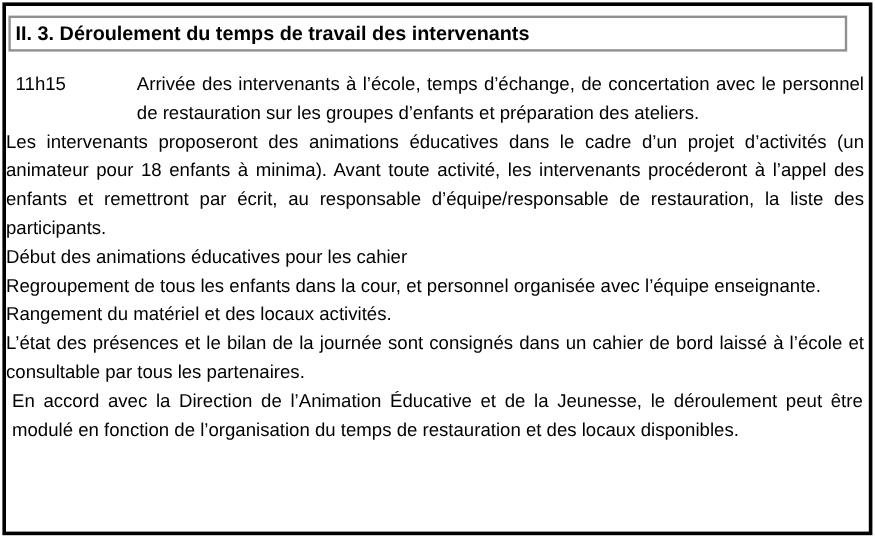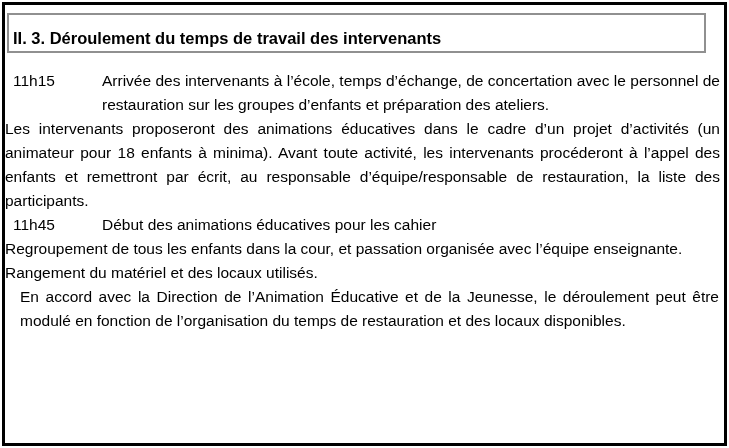--- a/index.html
+++ b/index.html
@@ -21,54 +21,55 @@
     box-sizing: border-box;
     width: 100%;
     height: 100%;
     border: 3px solid #000000;
     overflow: hidden;
   }
   .title-box {
     box-sizing: border-box;
     margin: 8px 18px 0 2px;
     border: 2px solid #909090;
-    padding: 13px 4px 3px 4px;
+    padding: 3px 4px 3px 4px;
     font-size: 16.5px;
     line-height: 20px;
     font-weight: bold;
     white-space: nowrap;
     overflow: hidden;
   }
   .schedule {
     margin-top: 16px;
     font-size: 15.5px;
     line-height: 24px;
   }
   .schedule-row {
     display: flex;
     align-items: flex-start;
+    gap: 12px;
   }
   .time-cell {
     flex: 0 0 97px;
     box-sizing: border-box;
     padding-left: 8px;
   }
   .desc-cell {
     flex: 1 1 auto;
     padding-right: 4px;
     text-align: justify;
   }
   .desc-cell p {
     margin: 0;
   }
   .footer-note {
     font-size: 15.5px;
     line-height: 24px;
     text-align: justify;
-    padding: 0 5px 0 15px;
+    padding: 0 5px 0 5px;
     margin: 0;
   }
 </style>
 </head>
 <body>
 
 <div class="page">
   <div class="outer-frame">
 
     <div class="title-box">
@@ -84,34 +85,36 @@
         </div>
       </div>
 
       <div class="schedule-row">
         <div class="desc-cell">
           <p>Les intervenants proposeront des animations éducatives dans le cadre d’un projet d’activités (un animateur pour 18 enfants à minima). Avant toute activité, les intervenants procéderont à l’appel des enfants et remettront par écrit, au responsable d’équipe/responsable de restauration, la liste des participants.</p>
         </div>
       </div>
 
       <div class="schedule-row">
-        <div class="time-cell">11h45</div>
         <div class="desc-cell">
           <p>Début des animations éducatives pour les cahier</p>
         </div>
       </div>
 
       <div class="schedule-row">
         <div class="desc-cell">
-          <p>Regroupement de tous les enfants dans la cour, et passation organisée avec l’équipe enseignante.</p>
-          <p>Rangement du matériel et des locaux utilisés.</p>
+          <p>Regroupement de tous les enfants dans la cour, et personnel organisée avec l’équipe enseignante.</p>
+          <p>Rangement du matériel et des locaux activités.</p>
         </div>
       </div>
 
       <div class="schedule-row">
+        <div class="desc-cell">
+          <p>L’état des présences et le bilan de la journée sont consignés dans un cahier de bord laissé à l’école et consultable par tous les partenaires.</p>
+        </div>
       </div>
 
     </div>
 
     <p class="footer-note">En accord avec la Direction de l’Animation Éducative et de la Jeunesse, le déroulement peut être modulé en fonction de l’organisation du temps de restauration et des locaux disponibles.</p>
 
   </div>
 </div>
 
 </body></html>

